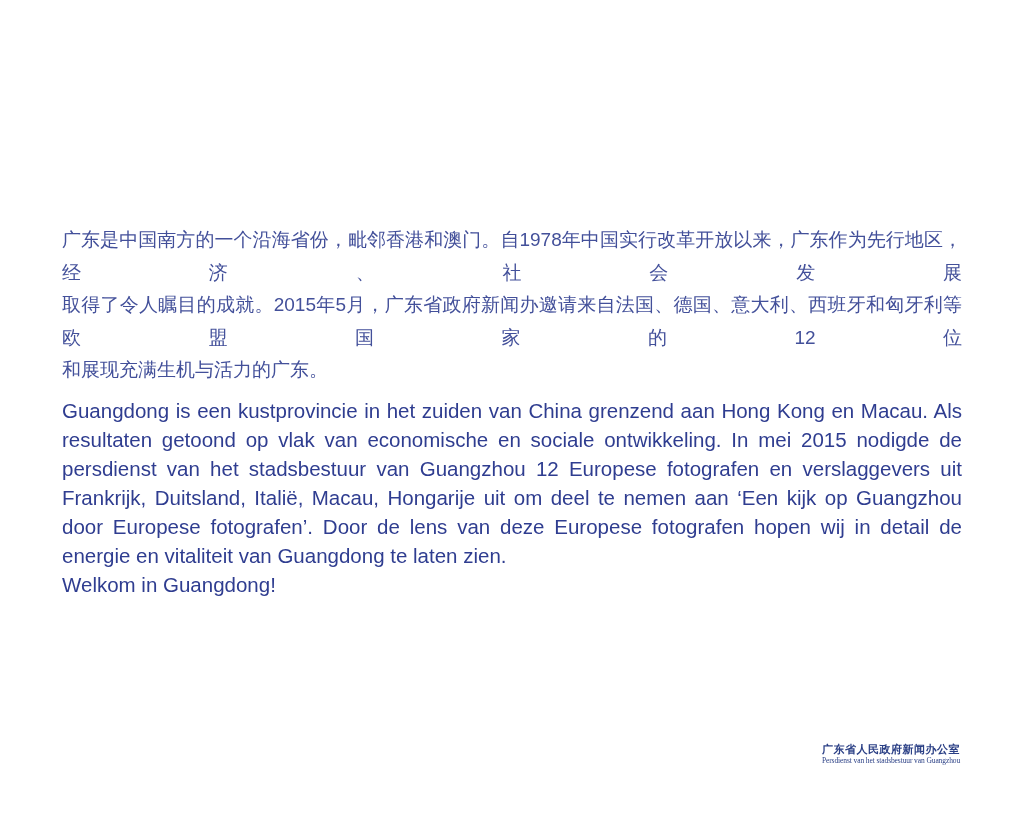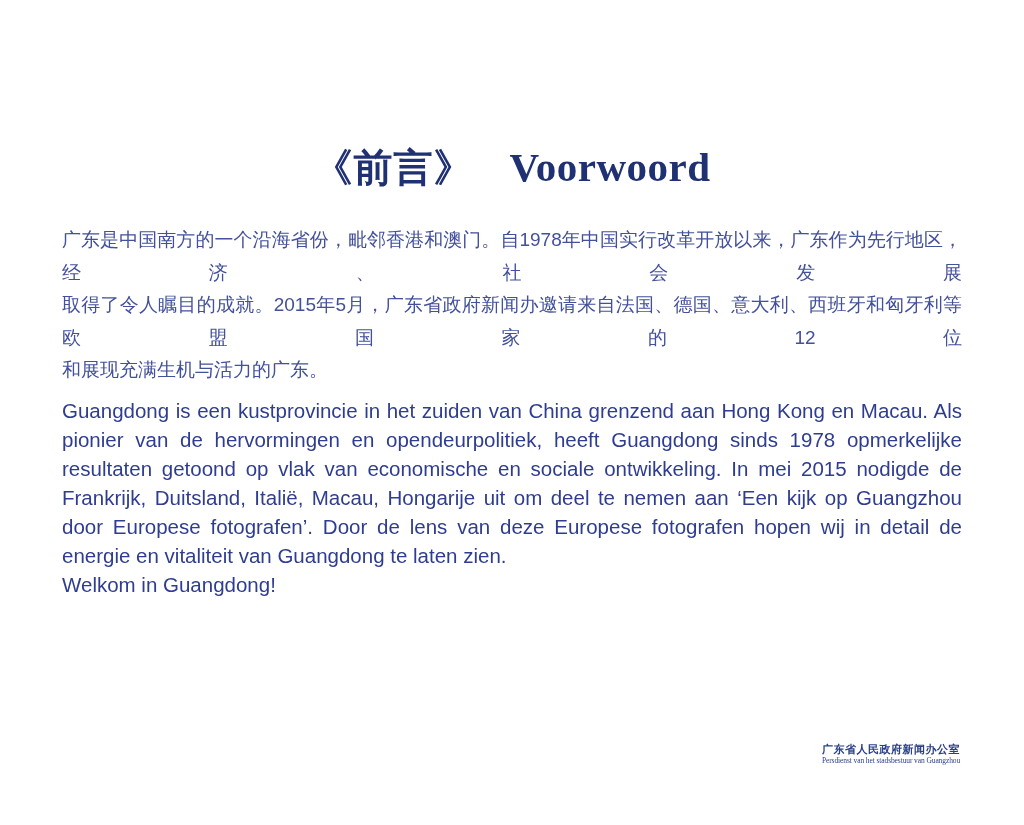--- a/index.html
+++ b/index.html
@@ -56,35 +56,31 @@
     font-family:"Liberation Serif",serif;
     font-size:7.5px;line-height:9px;white-space:nowrap;
     letter-spacing:-0.1px;
   }
 </style>
 </head>
 <body>
 
 <div class="page">
 
-  <div class="title-row">
-    <span class="title-cn">《前言》</span>
-    <span class="title-nl">Voorwoord</span>
-  </div>
 
   <div class="para para-cn">
     <div class="line-just">广东是中国南方的一个沿海省份，毗邻香港和澳门。自1978年中国实行改革开放以来，广东作为先行地区，经济、社会发展</div>
     <div class="line-just">取得了令人瞩目的成就。2015年5月，广东省政府新闻办邀请来自法国、德国、意大利、西班牙和匈牙利等欧盟国家的12位</div>
     <div class="line-plain">和展现充满生机与活力的广东。</div>
   </div>
 
   <div class="para para-nl">
     <div class="line-just">Guangdong is een kustprovincie in het zuiden van China grenzend aan Hong Kong en Macau. Als</div>
-    <div class="line-just">pionier van de hervormingen en opendeurpolitiek, heeft Guangdong sinds 1978 opmerkelijke</div>
     <div class="line-just">resultaten getoond op vlak van economische en sociale ontwikkeling. In mei 2015 nodigde de</div>
+    <div class="line-just">persdienst van het stadsbestuur van Guangzhou 12 Europese fotografen en verslaggevers uit</div>
     <div class="line-just">Frankrijk, Duitsland, Italië, Macau, Hongarije uit om deel te nemen aan ‘Een kijk op Guangzhou</div>
     <div class="line-just">door Europese fotografen’. Door de lens van deze Europese fotografen hopen wij in detail de</div>
     <div class="line-plain">energie en vitaliteit van Guangdong te laten zien.</div>
     <div class="line-plain">Welkom in Guangdong!</div>
   </div>
 
   <div class="footer">
     <div class="footer-cn">广东省人民政府新闻办公室</div>
     <div class="footer-nl">Persdienst van het stadsbestuur van Guangzhou</div>
   </div>

